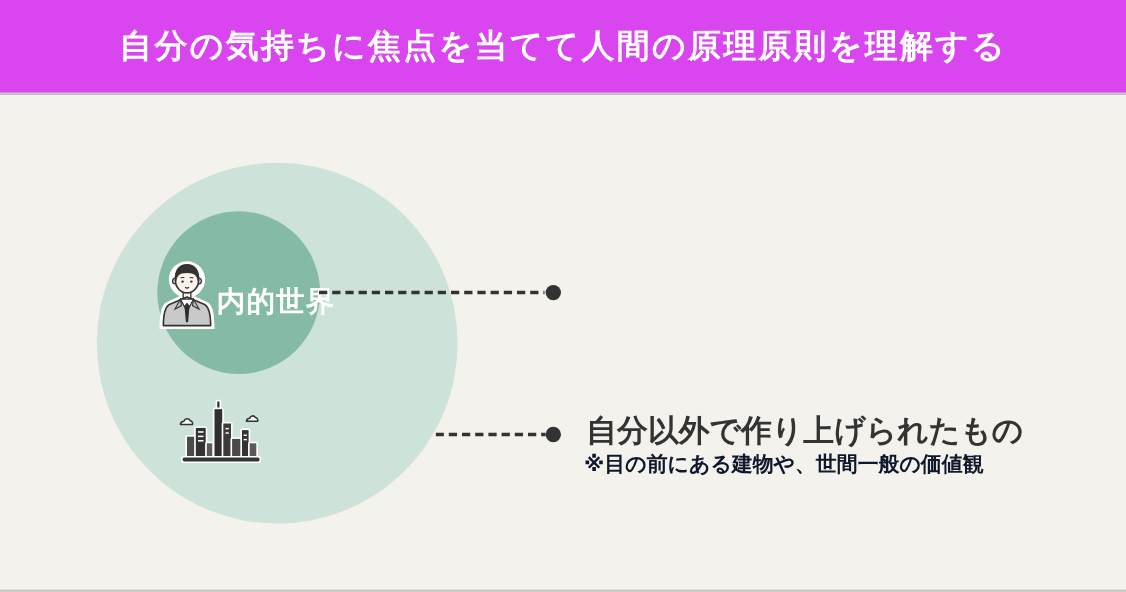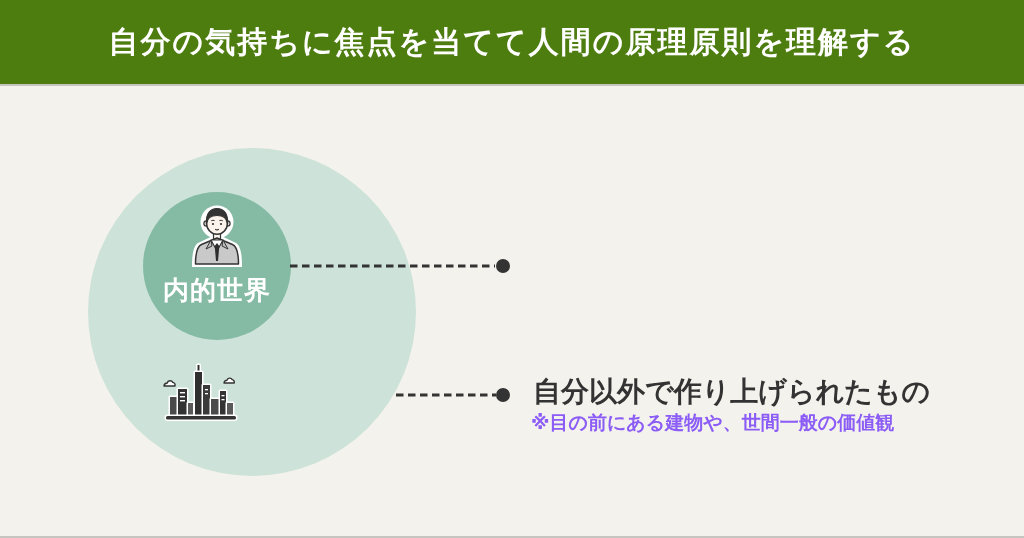--- a/index.html
+++ b/index.html
@@ -14,21 +14,21 @@
     width: 1024px;
     height: 538px;
     background: #f4f2ec;
   }
   
   .header {
     position: absolute;
     left: 0; top: 0;
     width: 1024px;
     height: 86px;
-    background: #4d7c0f;
+    background: #d946ef;
     border-bottom: 2px solid #c6c5c0;
     display: flex;
     align-items: center;
     justify-content: center;
   }
   .header-title {
     color: #ffffff;
     font-size: 30px;
     font-weight: 700;
     letter-spacing: 2px;
@@ -42,21 +42,20 @@
     border-radius: 50%;
     background: #cde3da;
   }
   .inner-circle {
     position: absolute;
     left: 143px; top: 192px;
     width: 148px; height: 148px;
     border-radius: 50%;
     background: #85bba4;
     display: flex;
-    flex-direction: column;
     align-items: center;
     justify-content: flex-start;
     padding-top: 13px;
   }
   .inner-circle .label {
     color: #ffffff;
     font-size: 26px;
     font-weight: 700;
     letter-spacing: 1px;
     line-height: 1;
@@ -98,21 +97,21 @@
     left: 533px; top: 377px;
     color: #333333;
     font-size: 28px;
     font-weight: 700;
     line-height: 1.1;
     white-space: nowrap;
   }
   .annotation-2-note {
     position: absolute;
     left: 531px; top: 412px;
-    color: #8b5cf6;
+    color: #0f172a;
     font-size: 19px;
     font-weight: 700;
     line-height: 1.2;
     white-space: nowrap;
   }
   
   .bottom-line {
     position: absolute;
     left: 0; bottom: 0;
     width: 1024px; height: 2px;

